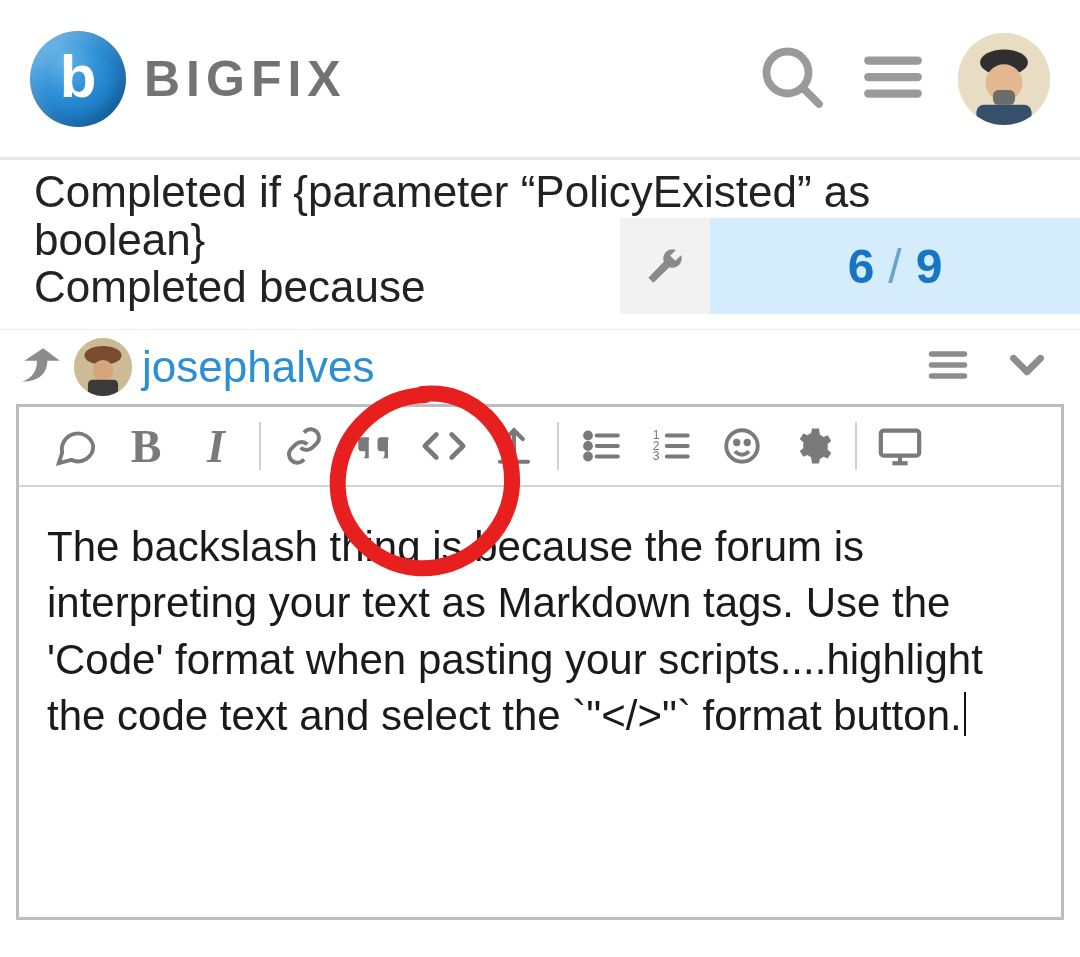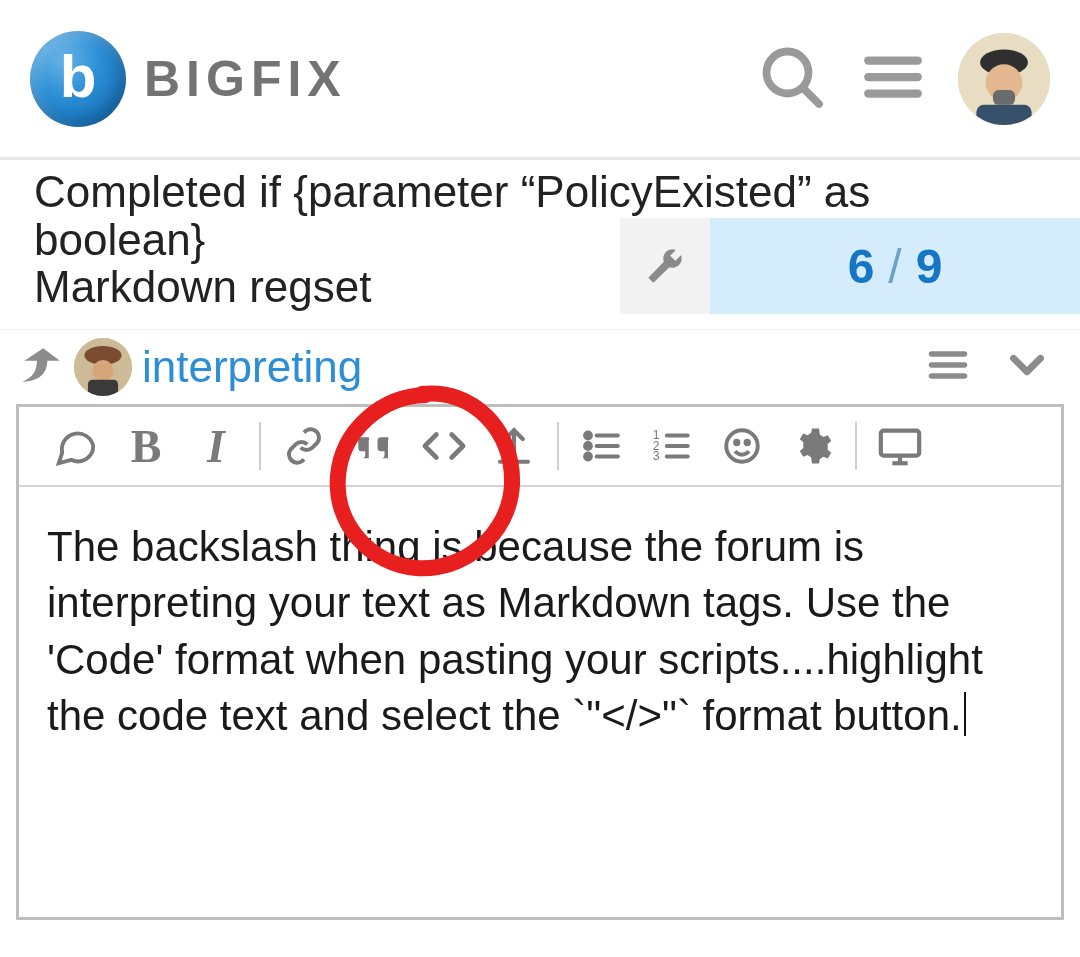--- a/index.html
+++ b/index.html
@@ -126,21 +126,21 @@
         <circle cx="50" cy="54" r="20" fill="#e3b890"></circle>
         <rect x="38" y="62" width="24" height="16" rx="6" fill="#6b6b6b"></rect>
         <rect x="20" y="78" width="60" height="26" rx="8" fill="#36506b"></rect>
       </svg>
     </span>
   </div>
 </div>
 
 <div class="thread-strip">
   <div class="thread-text">Completed if {parameter “PolicyExisted” as boolean}</div>
-  <div class="thread-text thread-cut" style="height:52px; overflow:hidden;">Markdown regset</div>
+  <div class="thread-text thread-cut" style="height:52px; overflow:hidden;">Completed because</div>
   <div class="pager-wrap">
     <div class="pager-left">
       <svg width="40" height="40" viewBox="0 0 24 24" fill="#8a8a8a">
         <path d="M22 7.5a5.5 5.5 0 0 1-7.4 5.2L5 22l-3-3 9.3-9.6A5.5 5.5 0 0 1 16.5 2c.7 0 1.4.1 2 .4l-3.4 3.4 3.1 3.1L21.6 5.5c.3.6.4 1.3.4 2z"></path>
       </svg>
     </div>
     <div class="pager-right">
       <span>6</span>
       <span class="slash">/</span>
       <span>9</span>
@@ -156,21 +156,21 @@
       </svg>
     </span>
     <span class="reply-avatar">
       <svg viewBox="0 0 100 100">
         <rect width="100" height="100" fill="#cdbb98"></rect>
         <ellipse cx="50" cy="30" rx="32" ry="16" fill="#7a4b2e"></ellipse>
         <circle cx="50" cy="56" r="18" fill="#d8a47a"></circle>
         <rect x="24" y="72" width="52" height="28" rx="8" fill="#3a3a3a"></rect>
       </svg>
     </span>
-    <span class="username">interpreting</span>
+    <span class="username">josephalves</span>
   </div>
   <div class="reply-right">
     <span>
       <svg width="44" height="44" viewBox="0 0 24 24" fill="none" stroke="#8c8c8c" stroke-width="3" stroke-linecap="round">
         <line x1="3" y1="6" x2="21" y2="6"></line>
           <line x1="3" y1="12" x2="21" y2="12"></line>
           <line x1="3" y1="18" x2="21" y2="18"></line>
       </svg>
     </span>
     <span>

